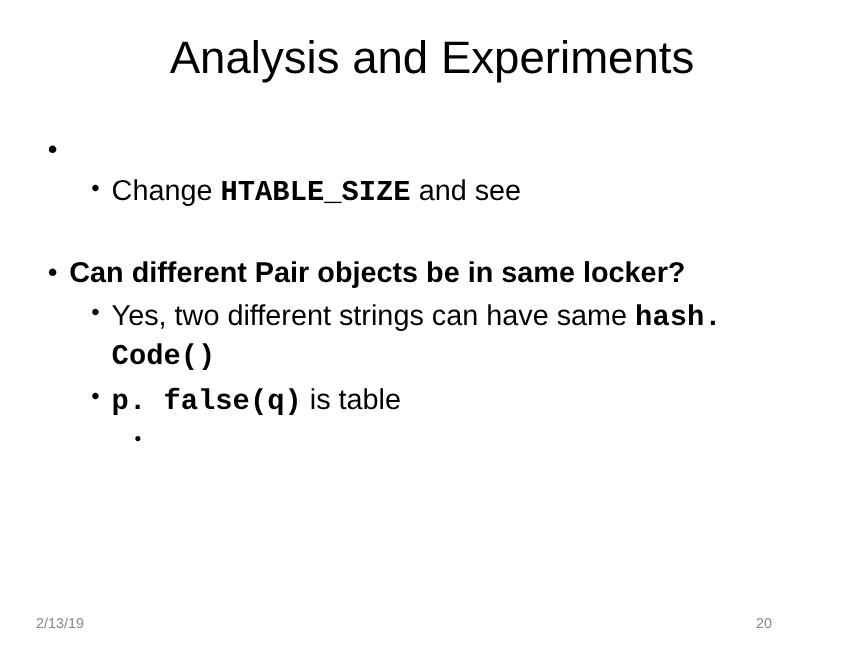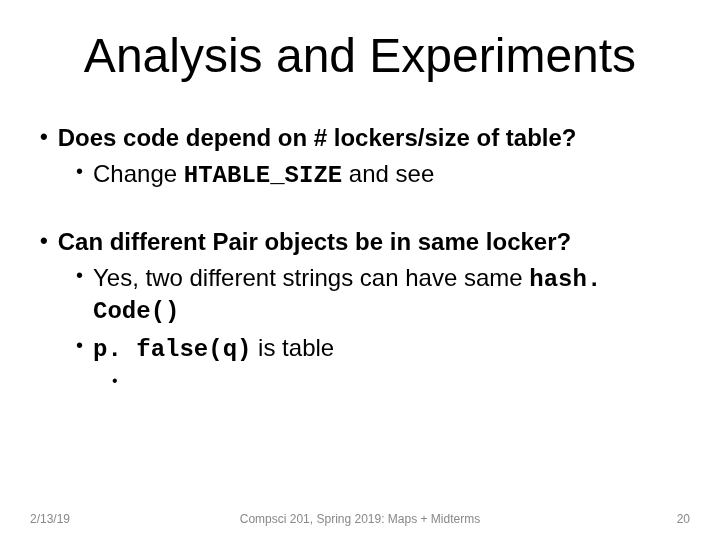--- a/index.html
+++ b/index.html
@@ -12,21 +12,21 @@
     position: relative;
     overflow: hidden;
   }
   .slide {
     width: 100%;
     height: 100%;
     padding: 28px 30px 0 30px;
     position: relative;
   }
   .title {
-    font-size: 48px;
+    font-size: 38px;
     font-weight: 400;
     text-align: center;
     margin-bottom: 40px;
   }
   .content {
     padding-left: 10px;
   }
   .l1 {
     display: flex;
     align-items: flex-start;
@@ -77,34 +77,33 @@
     color: #888;
   }
   .footer-center {
     text-align: center;
     flex: 1;
   }
   .footer-left, .footer-right {
     flex: 0 0 auto;
     min-width: 60px;
   }
-  .footer-right { text-align: right; }
+  .footer-right { }
 </style>
 </head>
 <body>
 
 <div class="slide">
 
   <h1 class="title">Analysis and Experiments</h1>
 
   <div class="content">
 
     <div class="l1">
       <span class="bul">•</span>
-      <span class="txt">Does code depend on # lockers/size of table?</span>
     </div>
     <div class="l2">
       <span class="bul">•</span>
       <span class="txt">
         <span>Change </span><span class="code">HTABLE_SIZE</span><span> and see</span>
       </span>
     </div>
 
     <div class="gap"></div>
 
@@ -125,17 +124,16 @@
       </span>
     </div>
     <div class="l3">
       <span class="bul">•</span>
     </div>
 
   </div>
 
   <div class="footer">
     <div class="footer-left">2/13/19</div>
-    <div class="footer-center">Compsci 201, Spring 2019: Maps + Midterms</div>
     <div class="footer-right">20</div>
   </div>
 
 </div>
 
 </body></html>

